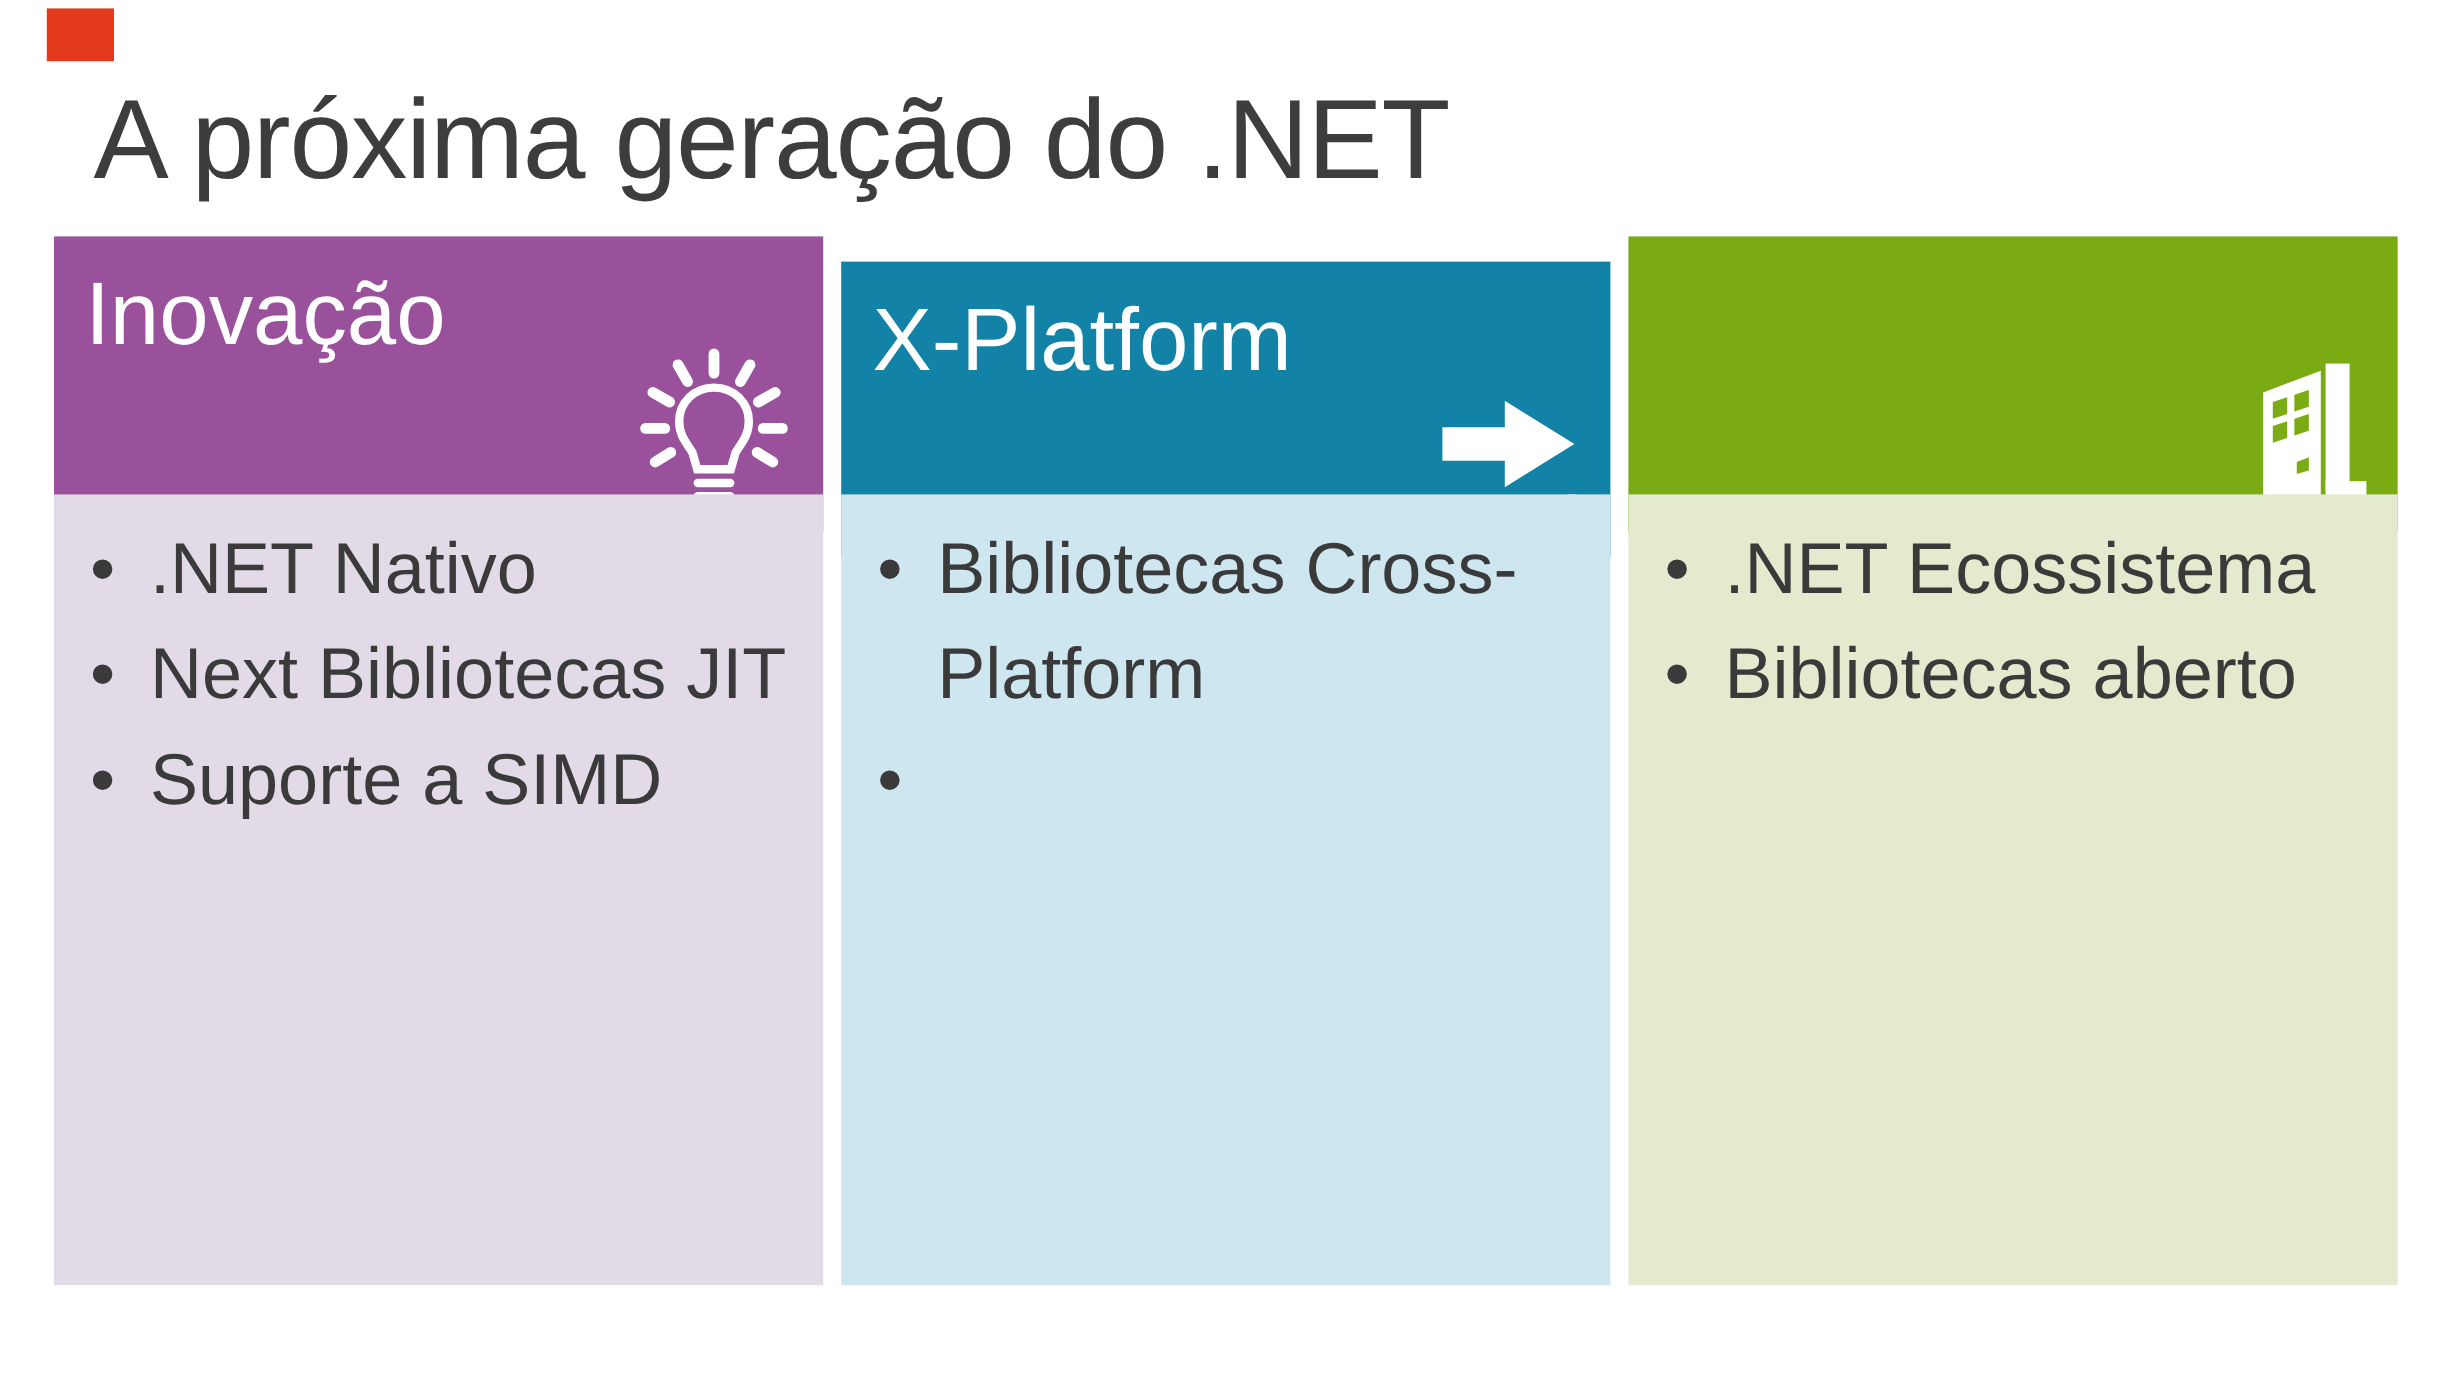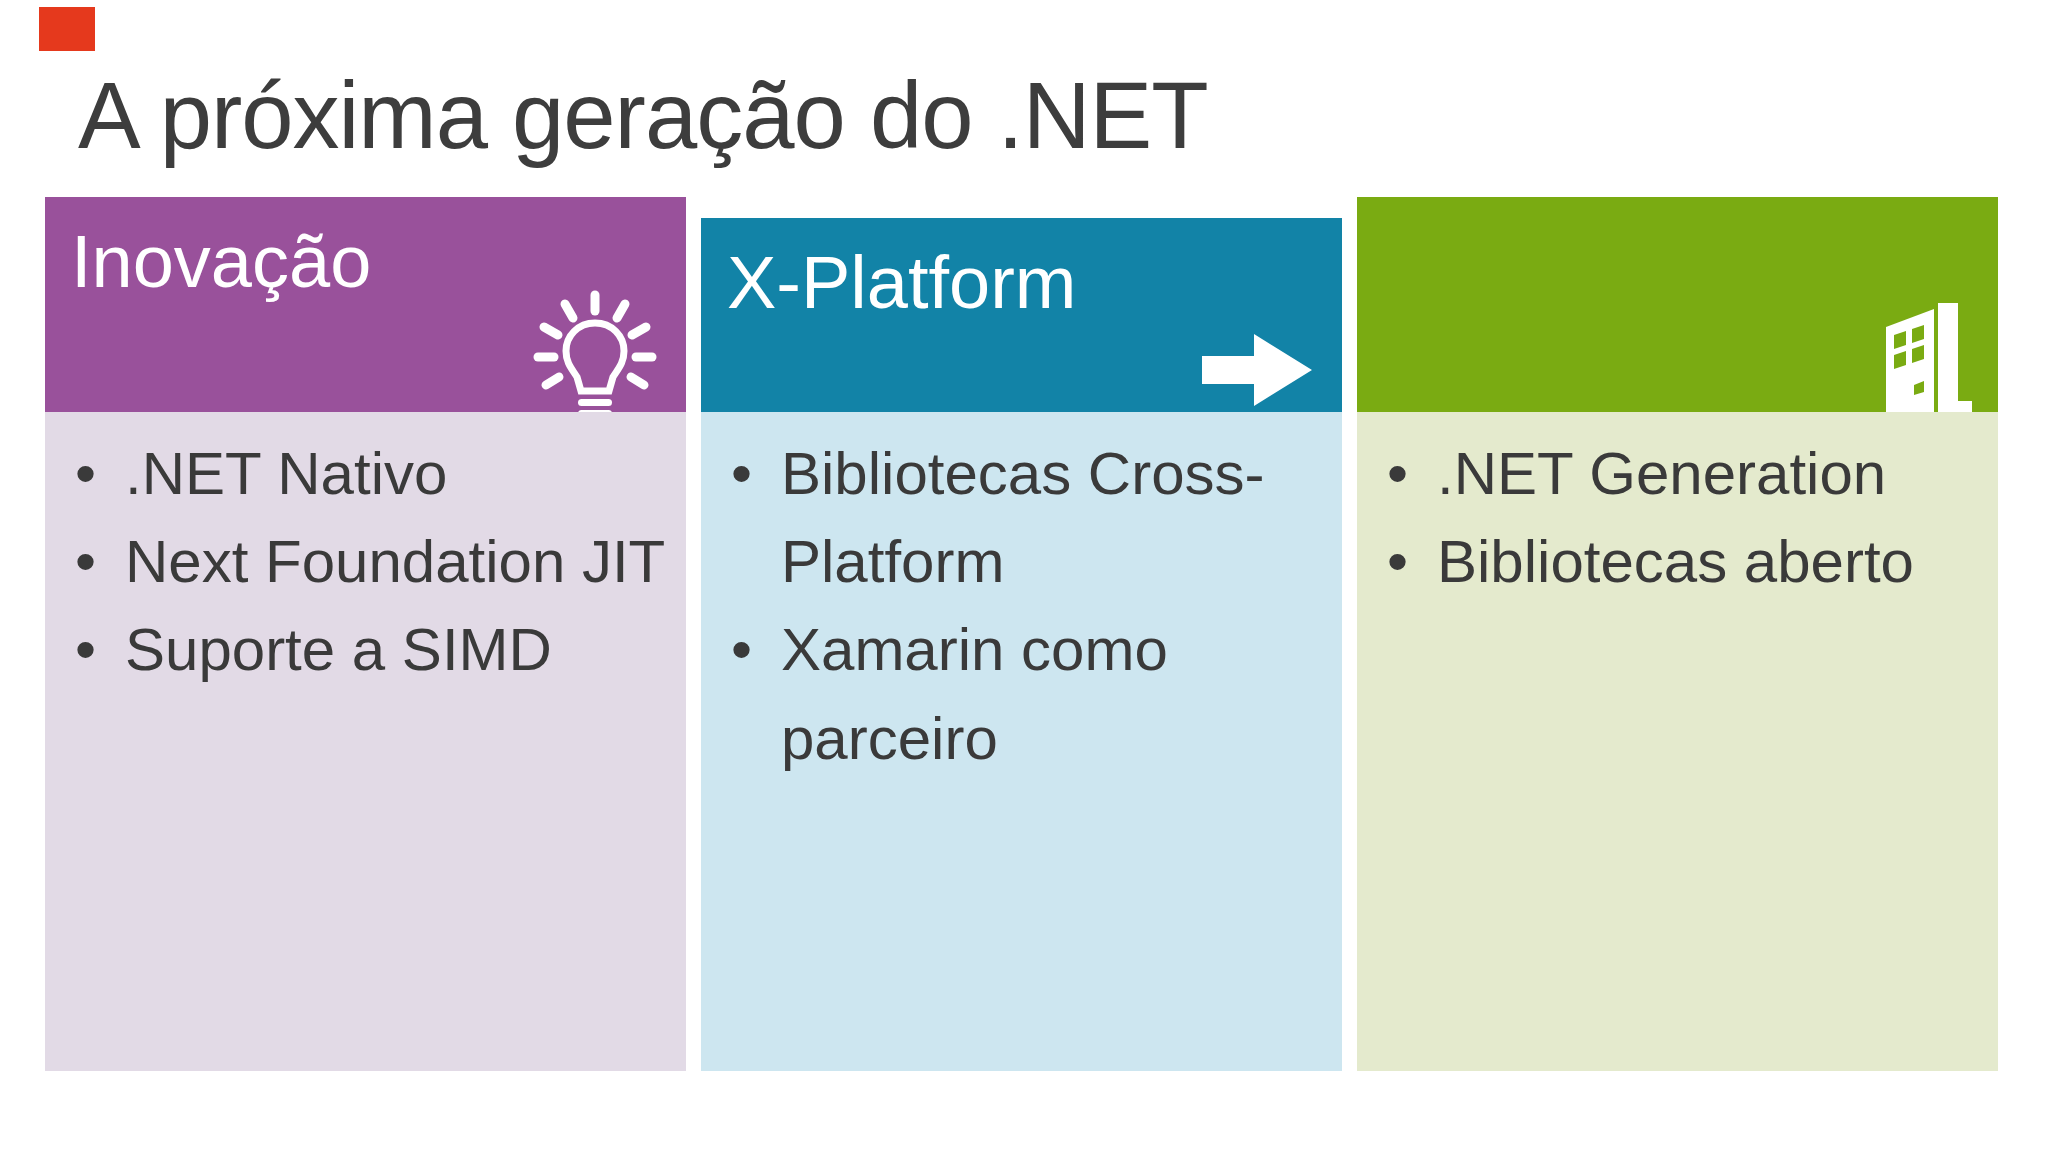--- a/index.html
+++ b/index.html
@@ -117,21 +117,21 @@
       </span>
     </div>
     <div class="col-body">
       <ul class="bullet-list">
         <li class="item">
           <span class="bullet">•</span>
           <span>.NET Nativo</span>
         </li>
         <li class="item">
           <span class="bullet">•</span>
-          <span>Next Foundation JIT</span>
+          <span>Next Bibliotecas JIT</span>
         </li>
         <li class="item">
           <span class="bullet">•</span>
           <span>Suporte a SIMD</span>
         </li>
       </ul>
     </div>
   </div>
 
   <div class="col col-2">
@@ -146,21 +146,20 @@
       </span>
     </div>
     <div class="col-body">
       <ul class="bullet-list">
         <li class="item">
           <span class="bullet">•</span>
           <span>Bibliotecas Cross-Platform</span>
         </li>
         <li class="item">
           <span class="bullet">•</span>
-          <span>Xamarin como parceiro</span>
         </li>
       </ul>
     </div>
   </div>
 
   <div class="col col-3">
     <div class="col-header">
       <span class="icon icon-door">
         <svg viewBox="0 0 100 140" width="100" height="140">
           <rect x="64" y="6" width="20" height="106" fill="#ffffff"></rect>
@@ -171,21 +170,21 @@
           <polygon points="20,58 32,54 32,68 20,72" fill="#7AAB12"></polygon>
           <polygon points="38,52 50,48 50,62 38,66" fill="#7AAB12"></polygon>
           <polygon points="40,88 50,84 50,95 40,98" fill="#7AAB12"></polygon>
         </svg>
       </span>
     </div>
     <div class="col-body">
       <ul class="bullet-list">
         <li class="item">
           <span class="bullet">•</span>
-          <span>.NET Generation</span>
+          <span>.NET Ecossistema</span>
         </li>
         <li class="item">
           <span class="bullet">•</span>
           <span>Bibliotecas aberto</span>
         </li>
       </ul>
     </div>
   </div>
 
 </div>

